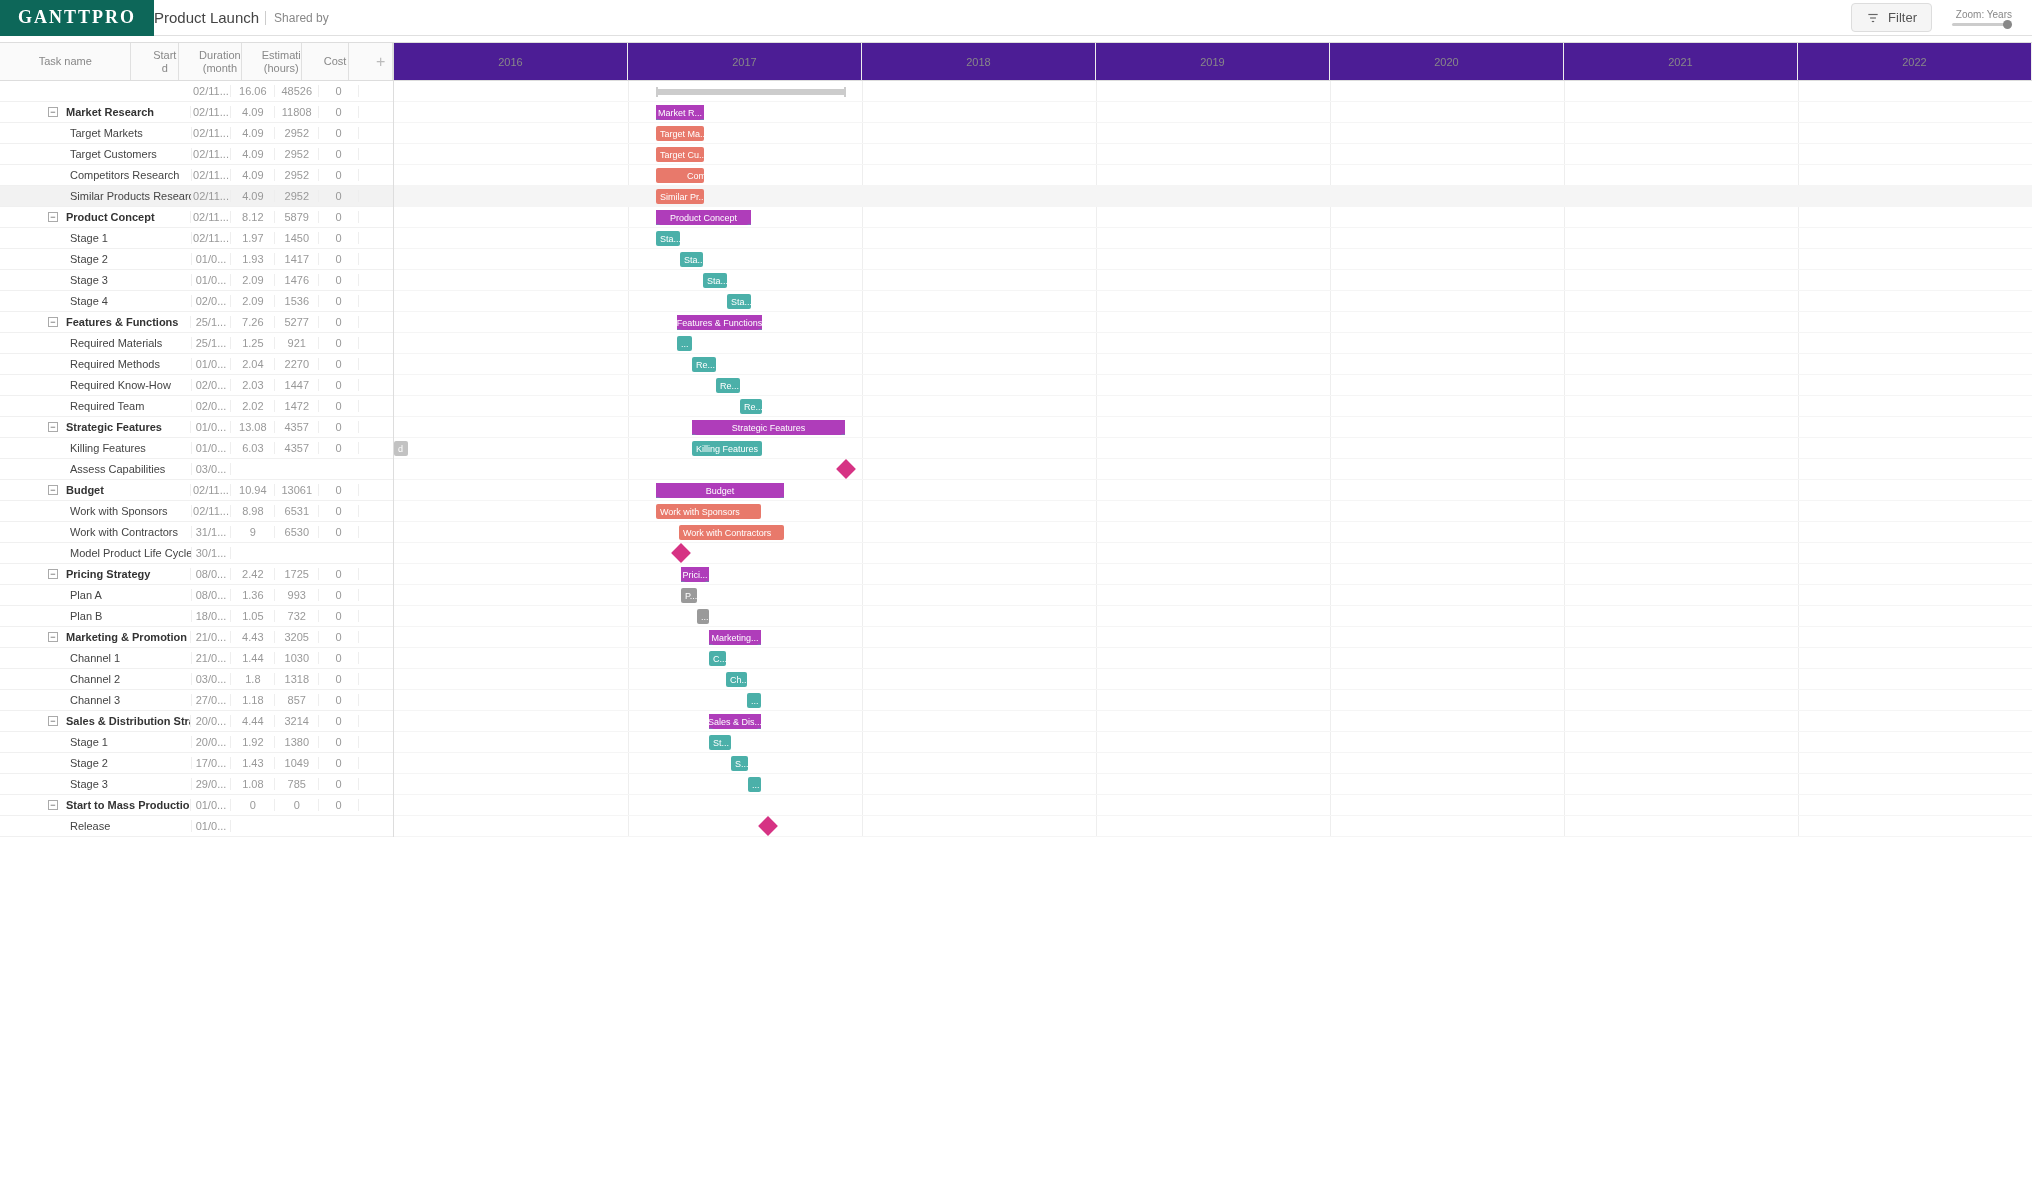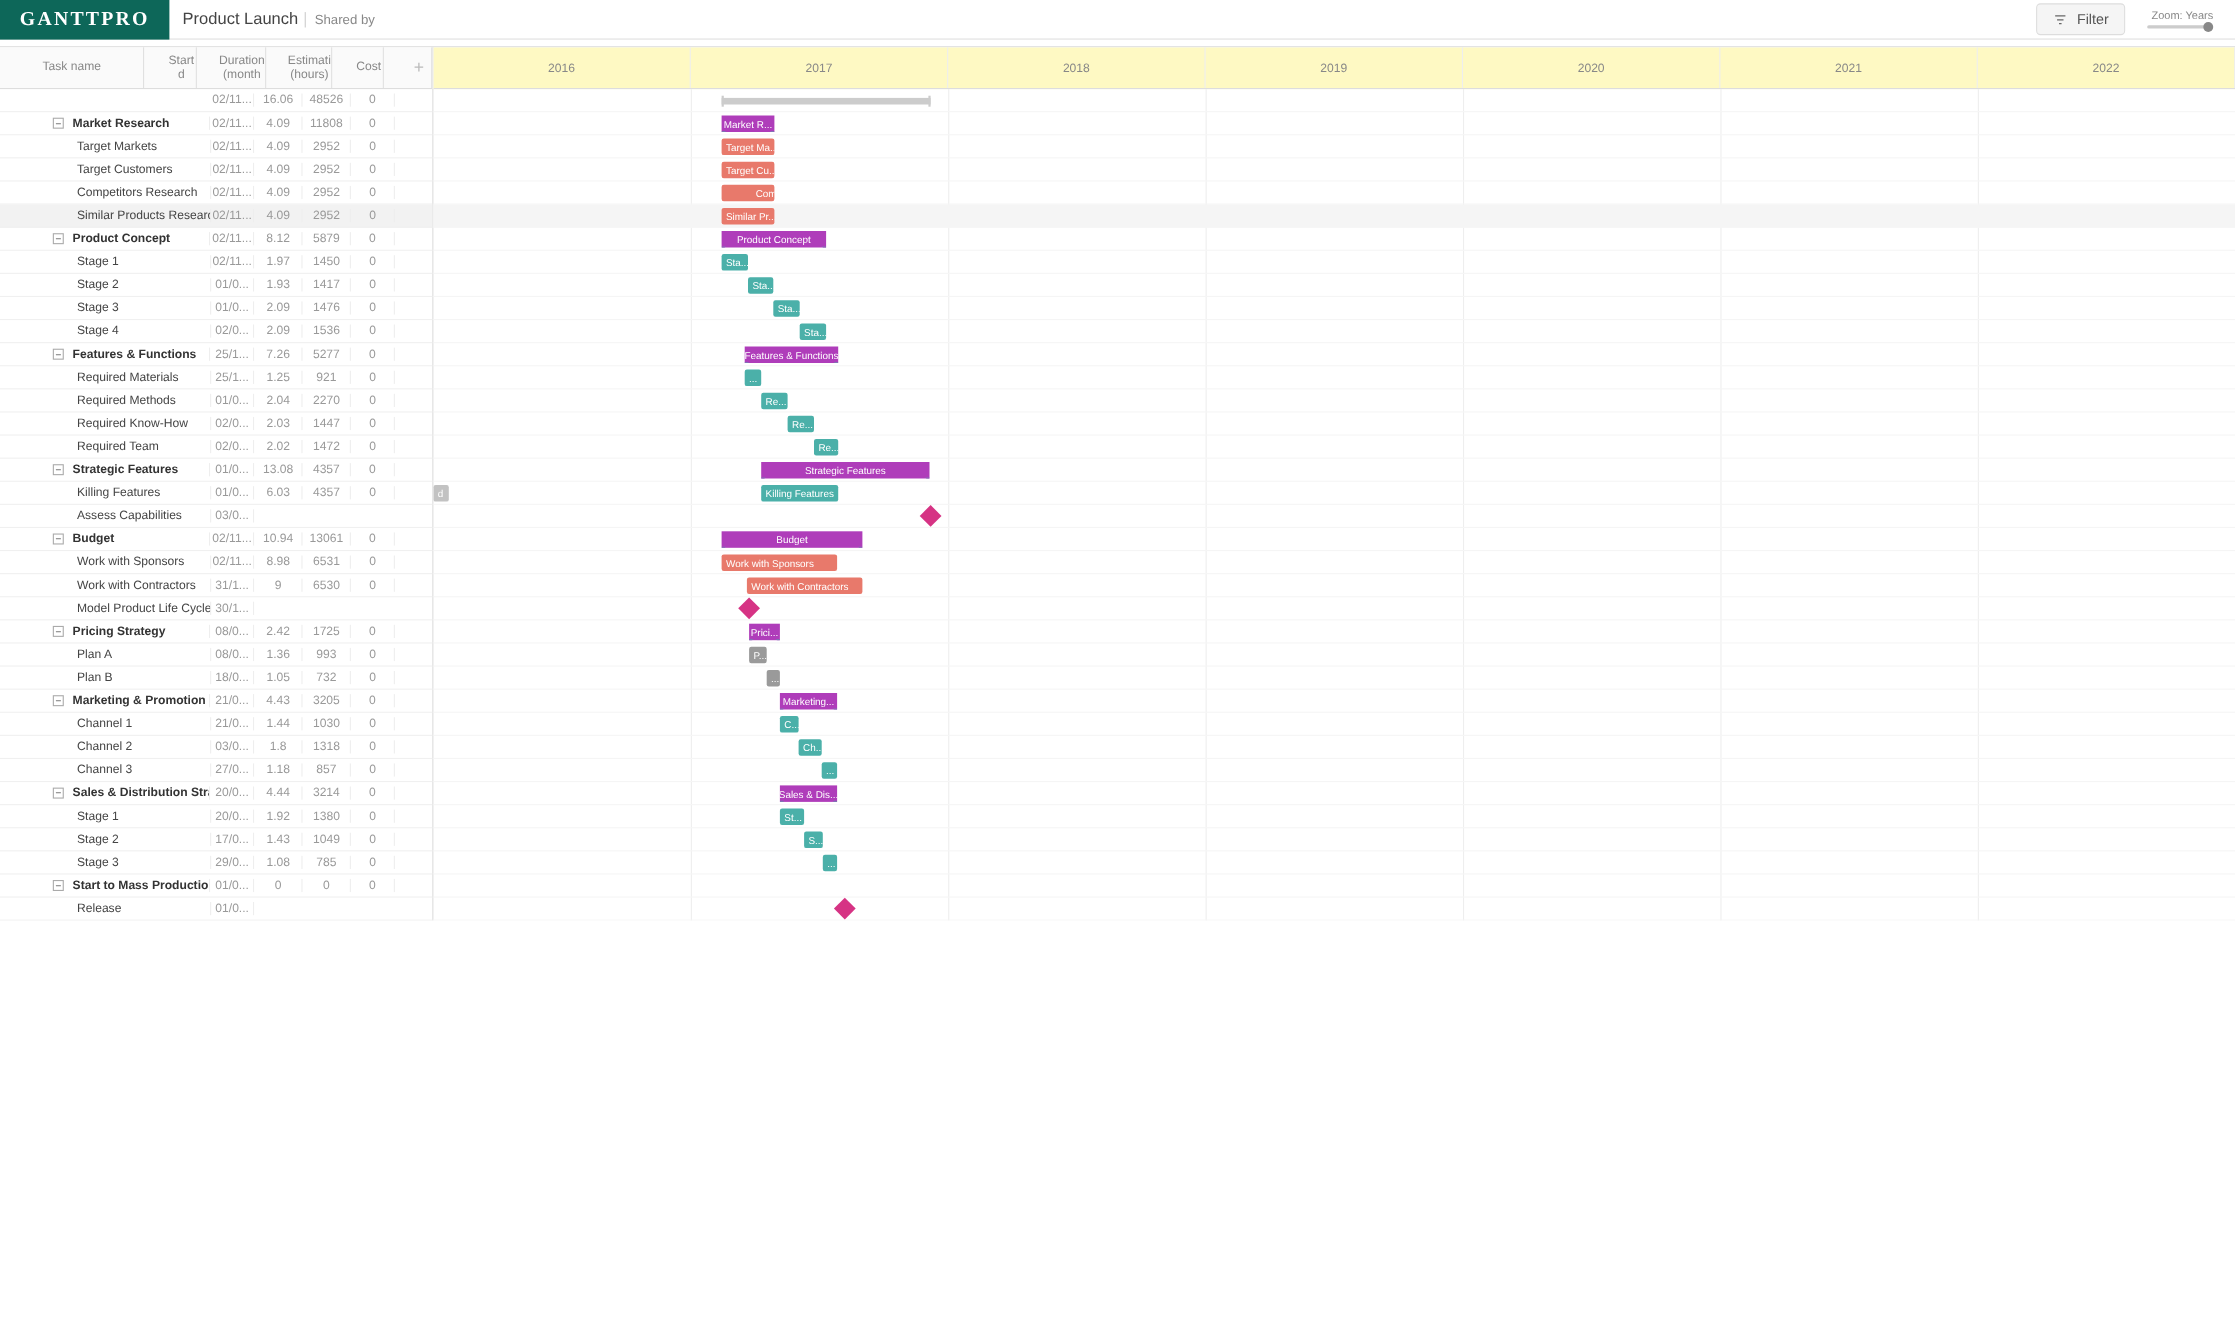--- a/index.html
+++ b/index.html
@@ -1,21 +1,21 @@
 <!DOCTYPE html>
 <html><head>
 <meta charset="utf-8">
 <style>
   * { box-sizing: border-box; margin: 0; padding: 0; }
   body { font-family: Arial, Helvetica, sans-serif; font-size: 12px; color: #333; background: #fff; width: 2032px; }
   
   
   .header { display: flex; align-items: center; height: 36px; border-bottom: 1px solid #e0e0e0; }
   .logo { background: #0d6759; color: #fff; font-weight: bold; font-size: 18px; letter-spacing: 2px; padding: 8px 18px; height: 36px; display: flex; align-items: center; font-family: Liberation Serif, serif; }
-  .project-title { margin-left: 12px; font-size: 15px; color: #444; }
+  .project-title { font-size: 15px; color: #444; }
   .shared-by { margin-left: 6px; font-size: 12px; color: #888; border-left: 1px solid #ccc; padding-left: 8px; }
   .header-right { margin-left: auto; display: flex; align-items: center; gap: 20px; padding-right: 20px; }
   .filter-btn { display: flex; align-items: center; gap: 8px; background: #f5f5f5; border: 1px solid #ddd; border-radius: 4px; padding: 6px 14px; cursor: pointer; color: #555; font-size: 13px; }
   .zoom-wrap { display: flex; flex-direction: column; align-items: flex-end; font-size: 10px; color: #888; }
   .zoom-slider { width: 60px; height: 3px; background: #ccc; border-radius: 2px; position: relative; margin-top: 3px; }
   .zoom-thumb { position: absolute; right: 0; top: -3px; width: 9px; height: 9px; border-radius: 50%; background: #888; }
 
   
   .main { display: flex; border-top: 1px solid #ddd; }
   .left-panel { width: 394px; border-right: 1px solid #ddd; }
@@ -37,21 +37,21 @@
   .cell { border-right: 1px solid #eee; display: flex; align-items: center; padding: 0 4px; overflow: hidden; white-space: nowrap; color: #999; justify-content: center; }
   .cell.taskname { justify-content: flex-start; color: #444; }
   .row.parent .cell.taskname { font-weight: bold; color: #333; }
   .toggle { width: 10px; height: 10px; border: 1px solid #aaa; display: inline-flex; align-items: center; justify-content: center; font-size: 9px; line-height: 1; margin-right: 8px; cursor: pointer; flex-shrink: 0; color: #888; margin-left: 44px; }
   .indent-child { padding-left: 70px; }
 
   
   .summary-row { display:flex; height:21px; border-bottom:1px solid #f0f0f0; align-items:center; font-size:11px; }
 
   
-  .timeline-header { display:flex; height:38px; border-bottom:1px solid #ddd; background:#fef9c3; }
+  .timeline-header { display:flex; height:38px; border-bottom:1px solid #ddd; background:#4c1d95; }
   .year-cell { flex:1; border-right:1px solid #eee; display:flex; align-items:center; justify-content:center; font-size:11px; color:#888; }
 
   
   .timeline-body { position:relative; }
   .tl-row { height:21px; border-bottom:1px solid #f5f5f5; position:relative; }
   .tl-row.highlight { background:#f5f5f5; }
   .bar { position:absolute; height:15px; top:3px; border-radius:2px; font-size:9px; color:#fff; display:flex; align-items:center; padding:0 4px; overflow:hidden; white-space:nowrap; }
   .bar.parent { background:#a21caf; opacity:0.85; border-radius:0; }
   .bar.parent::before, .bar.parent::after { content:''; position:absolute; bottom:-3px; border-top:4px solid #6a5aa8; }
   .bar.parent::before { left:0; border-right:4px solid transparent; }

